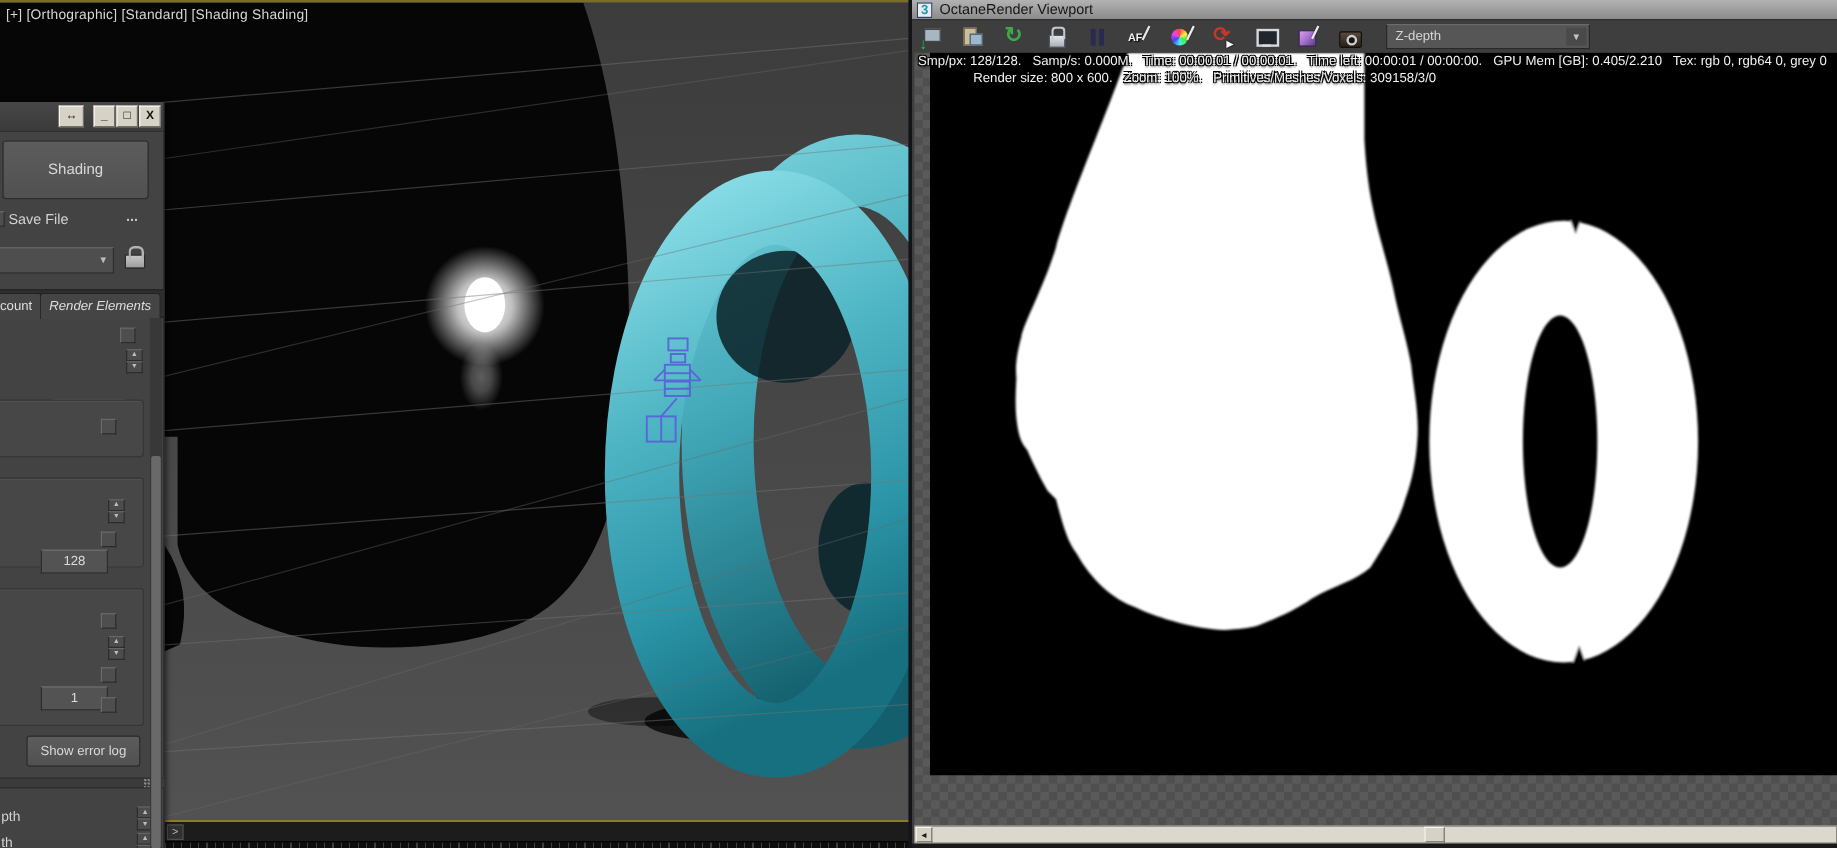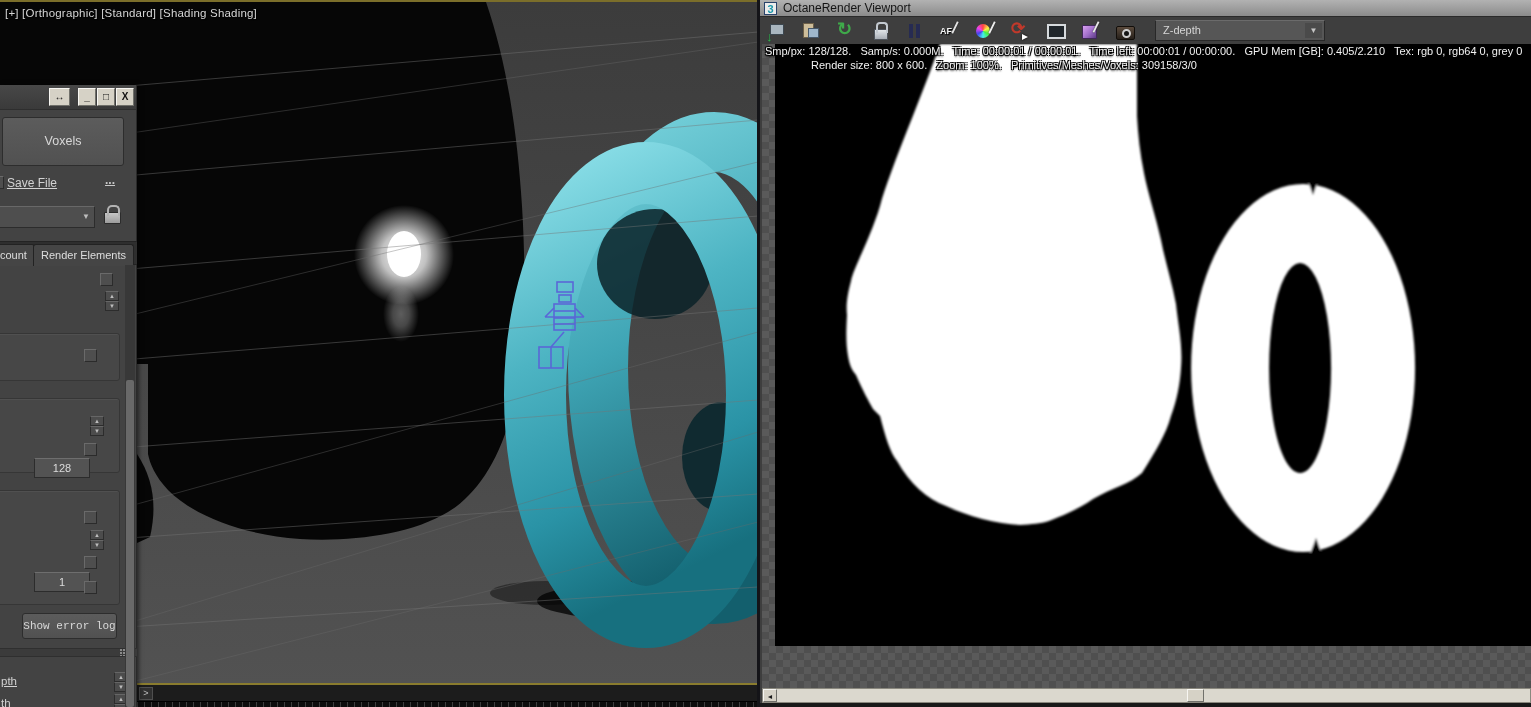--- a/index.html
+++ b/index.html
@@ -20,21 +20,21 @@
   
   #render-setup { position:absolute; left:0; top:85px; width:137px; height:622px; background:#434343; border-right:1px solid #2a2a2a; box-shadow:2px 0 4px rgba(0,0,0,.5); }
   #rs-titlebar { position:absolute; left:0; top:0; width:100%; height:25px; background:linear-gradient(#484848,#3a3a3a); border-bottom:1px solid #2e2e2e; }
   .win95-btn { position:absolute; top:3px; height:18px; background:#d6d2c6; border:1px solid; border-color:#f7f6f2 #70706a #70706a #f7f6f2; color:#111; font-size:10px; font-weight:bold; text-align:center; line-height:16px; }
   .spin { position:absolute; display:flex; }
   .spin-val { background:#535353; border:1px solid #2c2c2c; border-top-color:#6e6e6e; color:#dcdcdc; font-size:11px; text-align:center;margin-top:42px; }
   .spin-arr { width:14px; display:flex; flex-direction:column; }
   .spin-arr i { flex:1; background:#4c4c4c; border:1px solid #2c2c2c; border-top-color:#666; color:#bdbdbd; font-size:6px; line-height:8px; font-style:normal; text-align:center; }
   .chk { position:absolute; width:13px; height:13px; background:#4e4e4e; border:1px solid #6a6a6a; border-right-color:#2b2b2b; border-bottom-color:#2b2b2b; }
   .groupbox { position:absolute; border:1px solid #363636; border-radius:3px; background:#474747; box-shadow:inset 0 1px 0 #505050; }
-  .rs-text { position:absolute; color:#d2d2d2; font-size:12px;text-decoration:underline; }
+  .rs-text { position:absolute; color:#d2d2d2; font-size:12px; }
   .rs-btn { position:absolute; background:linear-gradient(#5c5c5c,#515151); border:1px solid #2d2d2d; border-radius:3px; color:#d8d8d8; font-size:11.5px; text-align:center; }
   #rs-tabs { position:absolute; left:0; top:156px; width:137px; height:24px; background:#2e2e2e; border-top:1px solid #232323; border-bottom:1px solid #222; }
   .tab { position:absolute; top:2px; height:22px; background:#454545; border:1px solid #222; border-bottom:none; border-radius:3px 3px 0 0; color:#dedede; font-size:11px; line-height:21px; padding:0 7px; }
   #rs-scroll { position:absolute; right:1px; top:180px; width:10px; bottom:0; background:#383838; }
   #rs-thumb { position:absolute; left:1px; right:1px; top:115px; bottom:0; background:#696969; border-radius:2px; }
   .plock { position:absolute; width:18px; height:19px; }
   .plock::before { content:""; position:absolute; left:1px; top:8px; width:15px; height:10px; background:linear-gradient(#c7c7c7,#9c9c9c); border:1px solid #2c2c2c; border-radius:1px; }
   .plock::after { content:""; position:absolute; left:4px; top:1px; width:9px; height:9px; border:2.5px solid #b3b3b3; border-bottom:none; border-radius:5px 5px 0 0; }
   .grip { position:absolute; width:9px; height:7px; background:radial-gradient(circle 1px at 1px 1px,#8b8b8b 99%,transparent) 0 0/3px 3px; }
   .divider { position:absolute; left:0; width:137px; height:9px; background:#3b3b3b; border-top:1px solid #2f2f2f; border-bottom:1px solid #2f2f2f; }
@@ -164,34 +164,34 @@
     <div id="trackbar"></div>
   </div>
 
   <div id="render-setup">
     <div id="rs-titlebar"></div>
     <div class="win95-btn" style="left:49px;width:21px;">↔</div>
     <div class="win95-btn" style="left:78px;width:18px;">_</div>
     <div class="win95-btn" style="left:97px;width:18px;">□</div>
     <div class="win95-btn" style="left:116px;width:18px;">X</div>
 
-    <div class="rs-btn" style="left:2px;top:32px;width:122px;height:49px;line-height:47px;font-size:12.5px;">Voxels</div>
+    <div class="rs-btn" style="left:2px;top:32px;width:122px;height:49px;line-height:47px;font-size:12.5px;">Shading</div>
 
     <div class="chk" style="left:-9px;top:91px;"></div>
     <div class="rs-text" style="left:7px;top:91px;">Save File</div>
     <div class="rs-text" style="left:105px;top:88px;font-weight:bold;color:#c8c8c8;">...</div>
 
     <div style="position:absolute;left:-4px;top:121px;width:99px;height:22px;background:#4e4e4e;border:1px solid #2c2c2c;border-top-color:#686868;">
       <span style="position:absolute;right:4px;top:5px;font-size:8px;color:#bdbdbd;">▼</span>
     </div>
     <div class="plock" style="left:103px;top:119px;"></div>
 
     <div id="rs-tabs">
       <div class="tab" style="left:-4px;padding-left:3px;">count</div>
-      <div class="tab" style="left:33px;">Render Elements</div>
+      <div class="tab" style="left:33px;font-style:italic;">Render Elements</div>
     </div>
 
     <div class="chk" style="left:100px;top:188px;"></div>
     <div class="spin" style="left:44px;top:206px;">
       <div class="spin-val" style="width:61px;height:20px;line-height:18px;">1,0</div>
       <div class="spin-arr" style="height:20px;">
           <i>▲</i>
           <i>▼</i>
         </div>
     </div>
@@ -214,21 +214,21 @@
     <div class="spin" style="left:34px;top:445px;">
       <div class="spin-val" style="width:56px;height:20px;line-height:18px;">1</div>
       <div class="spin-arr" style="height:20px;">
           <i>▲</i>
           <i>▼</i>
         </div>
     </div>
     <div class="chk" style="left:84px;top:471px;"></div>
     <div class="chk" style="left:84px;top:496px;"></div>
 
-    <div class="rs-btn" style="left:22px;top:528px;width:95px;height:26px;line-height:24px;font-size:11px;font-family:Liberation Mono, monospace;">Show error log</div>
+    <div class="rs-btn" style="left:22px;top:528px;width:95px;height:26px;line-height:24px;font-size:11px;">Show error log</div>
 
     <div class="divider" style="top:563px;"></div>
     <div class="grip" style="left:120px;top:564px;"></div>
 
     <div class="rs-text" style="left:1px;top:590px;font-size:11.5px;">pth</div>
     <div class="spin" style="left:54px;top:587px;">
       <div class="spin-val" style="width:60px;height:19px;line-height:17px;">4</div>
       <div class="spin-arr" style="height:19px;">
           <i>▲</i>
           <i>▼</i>

